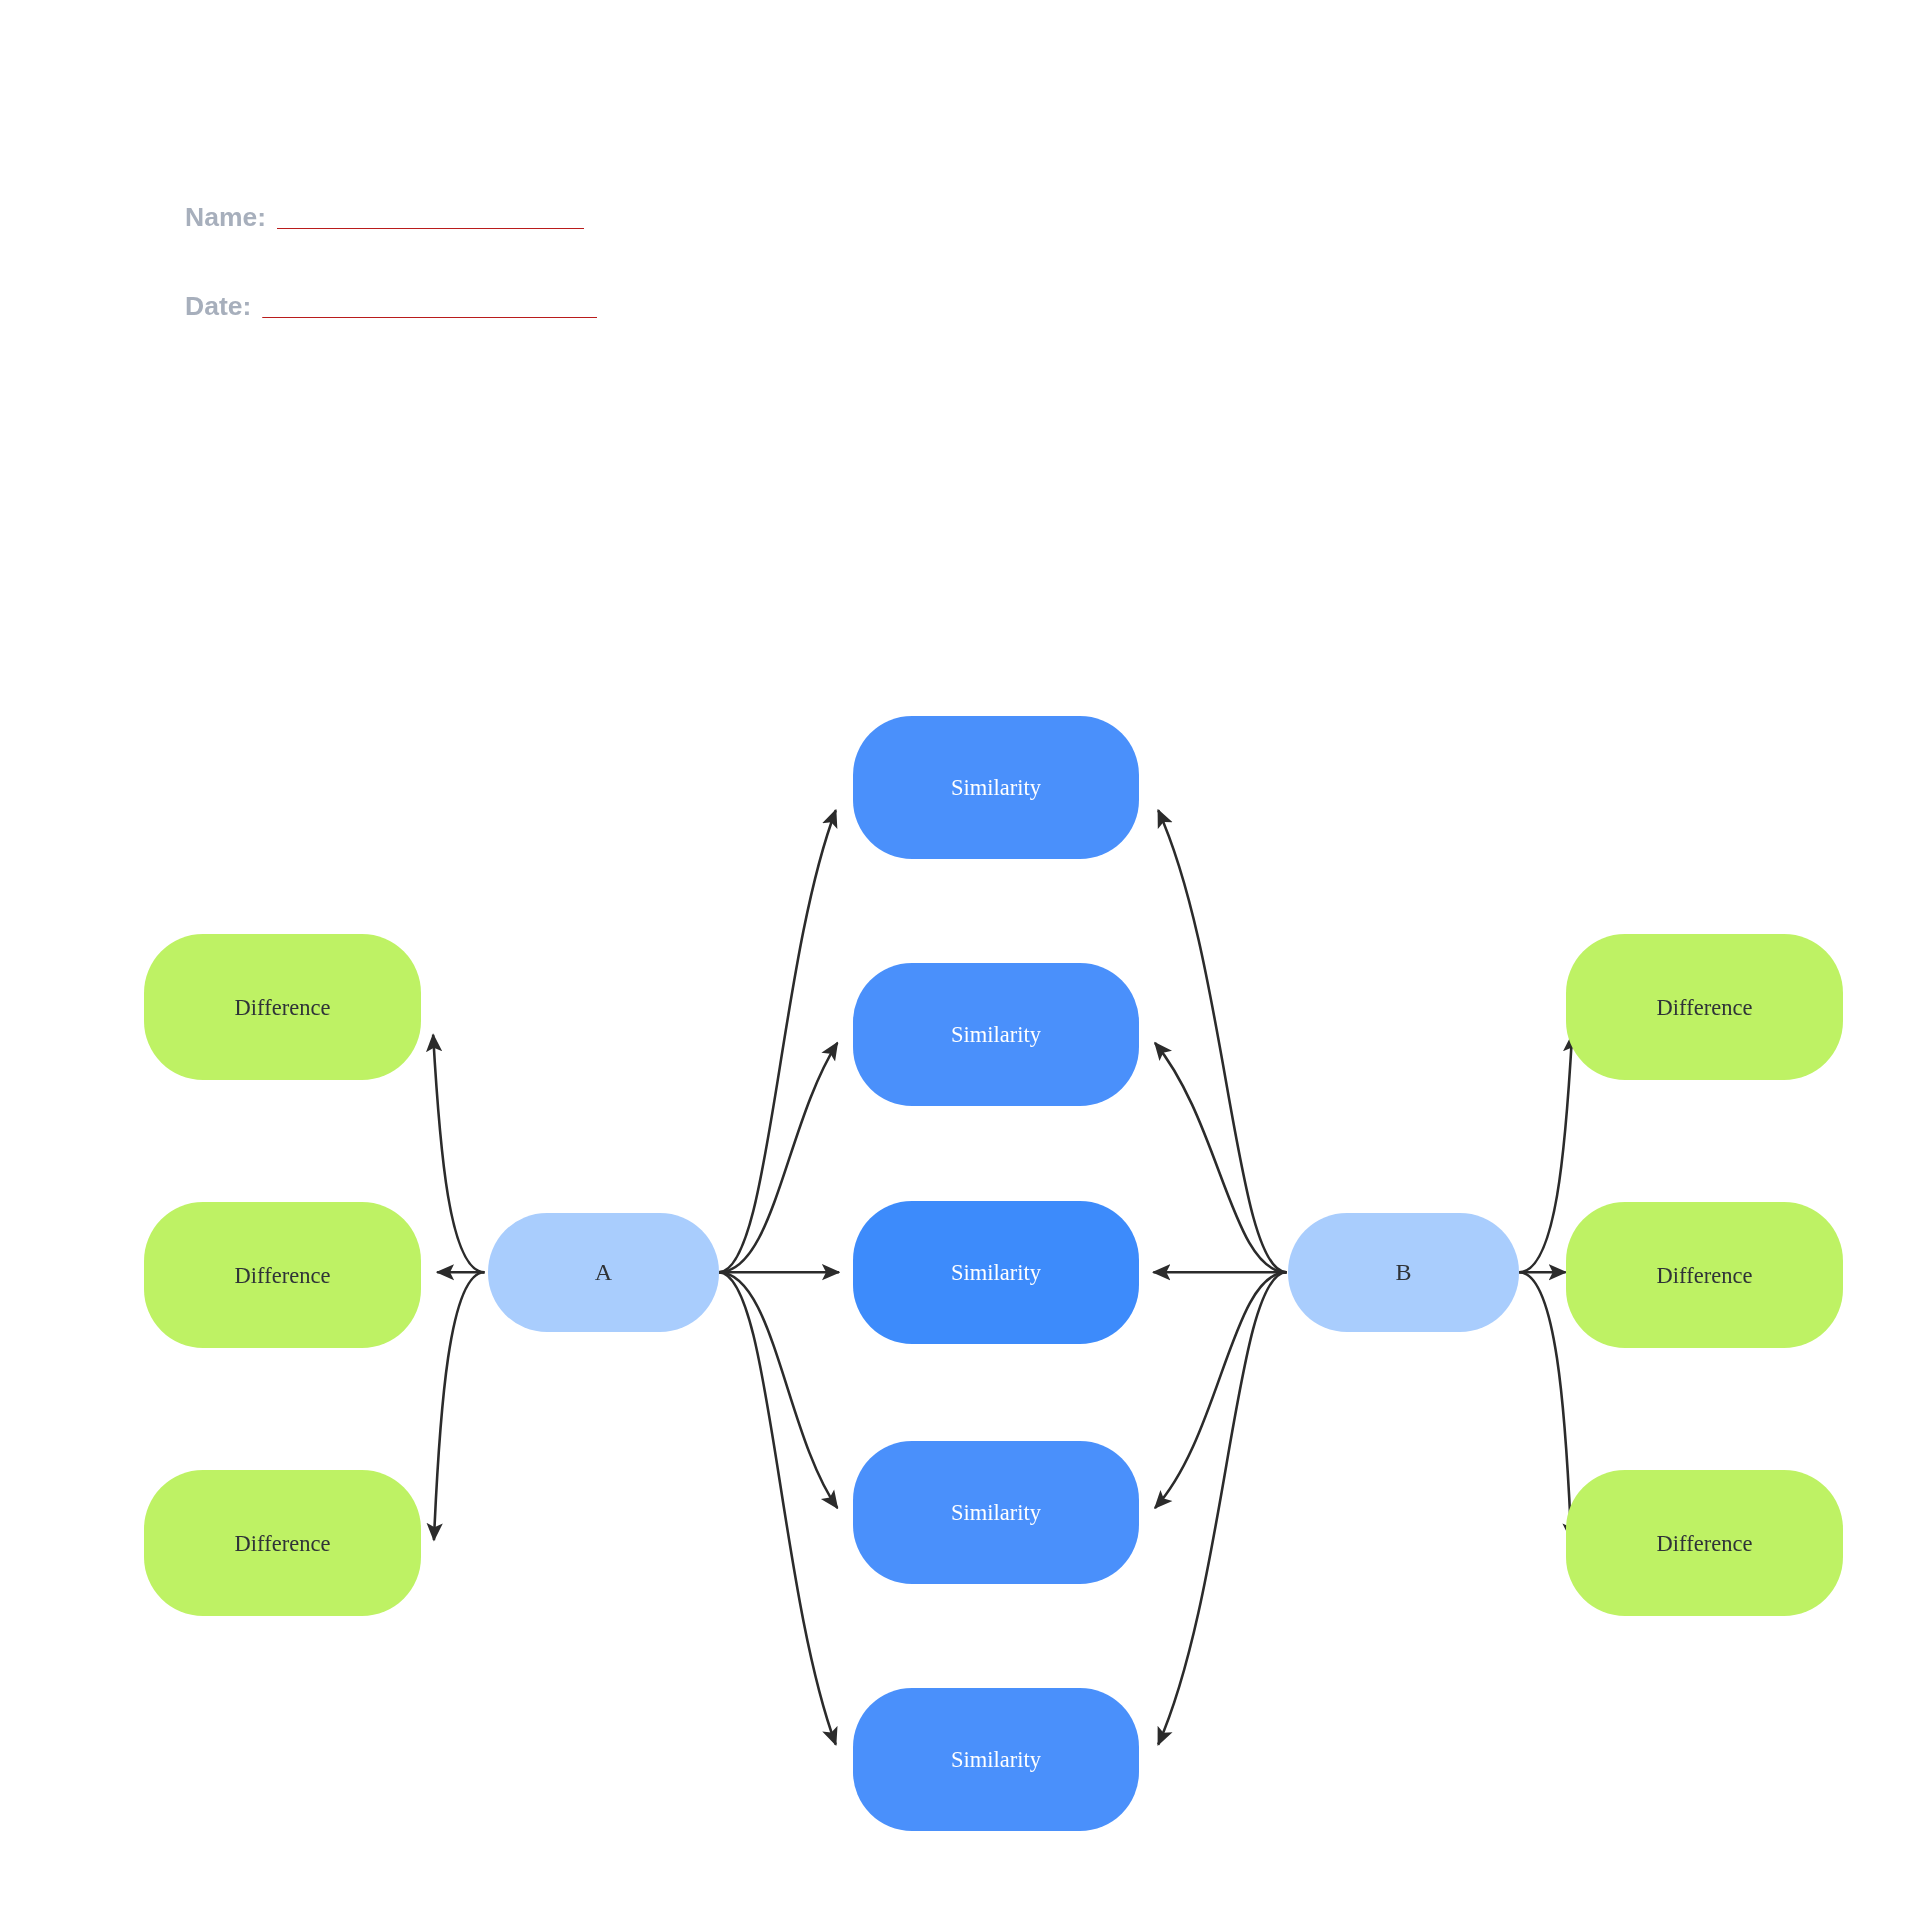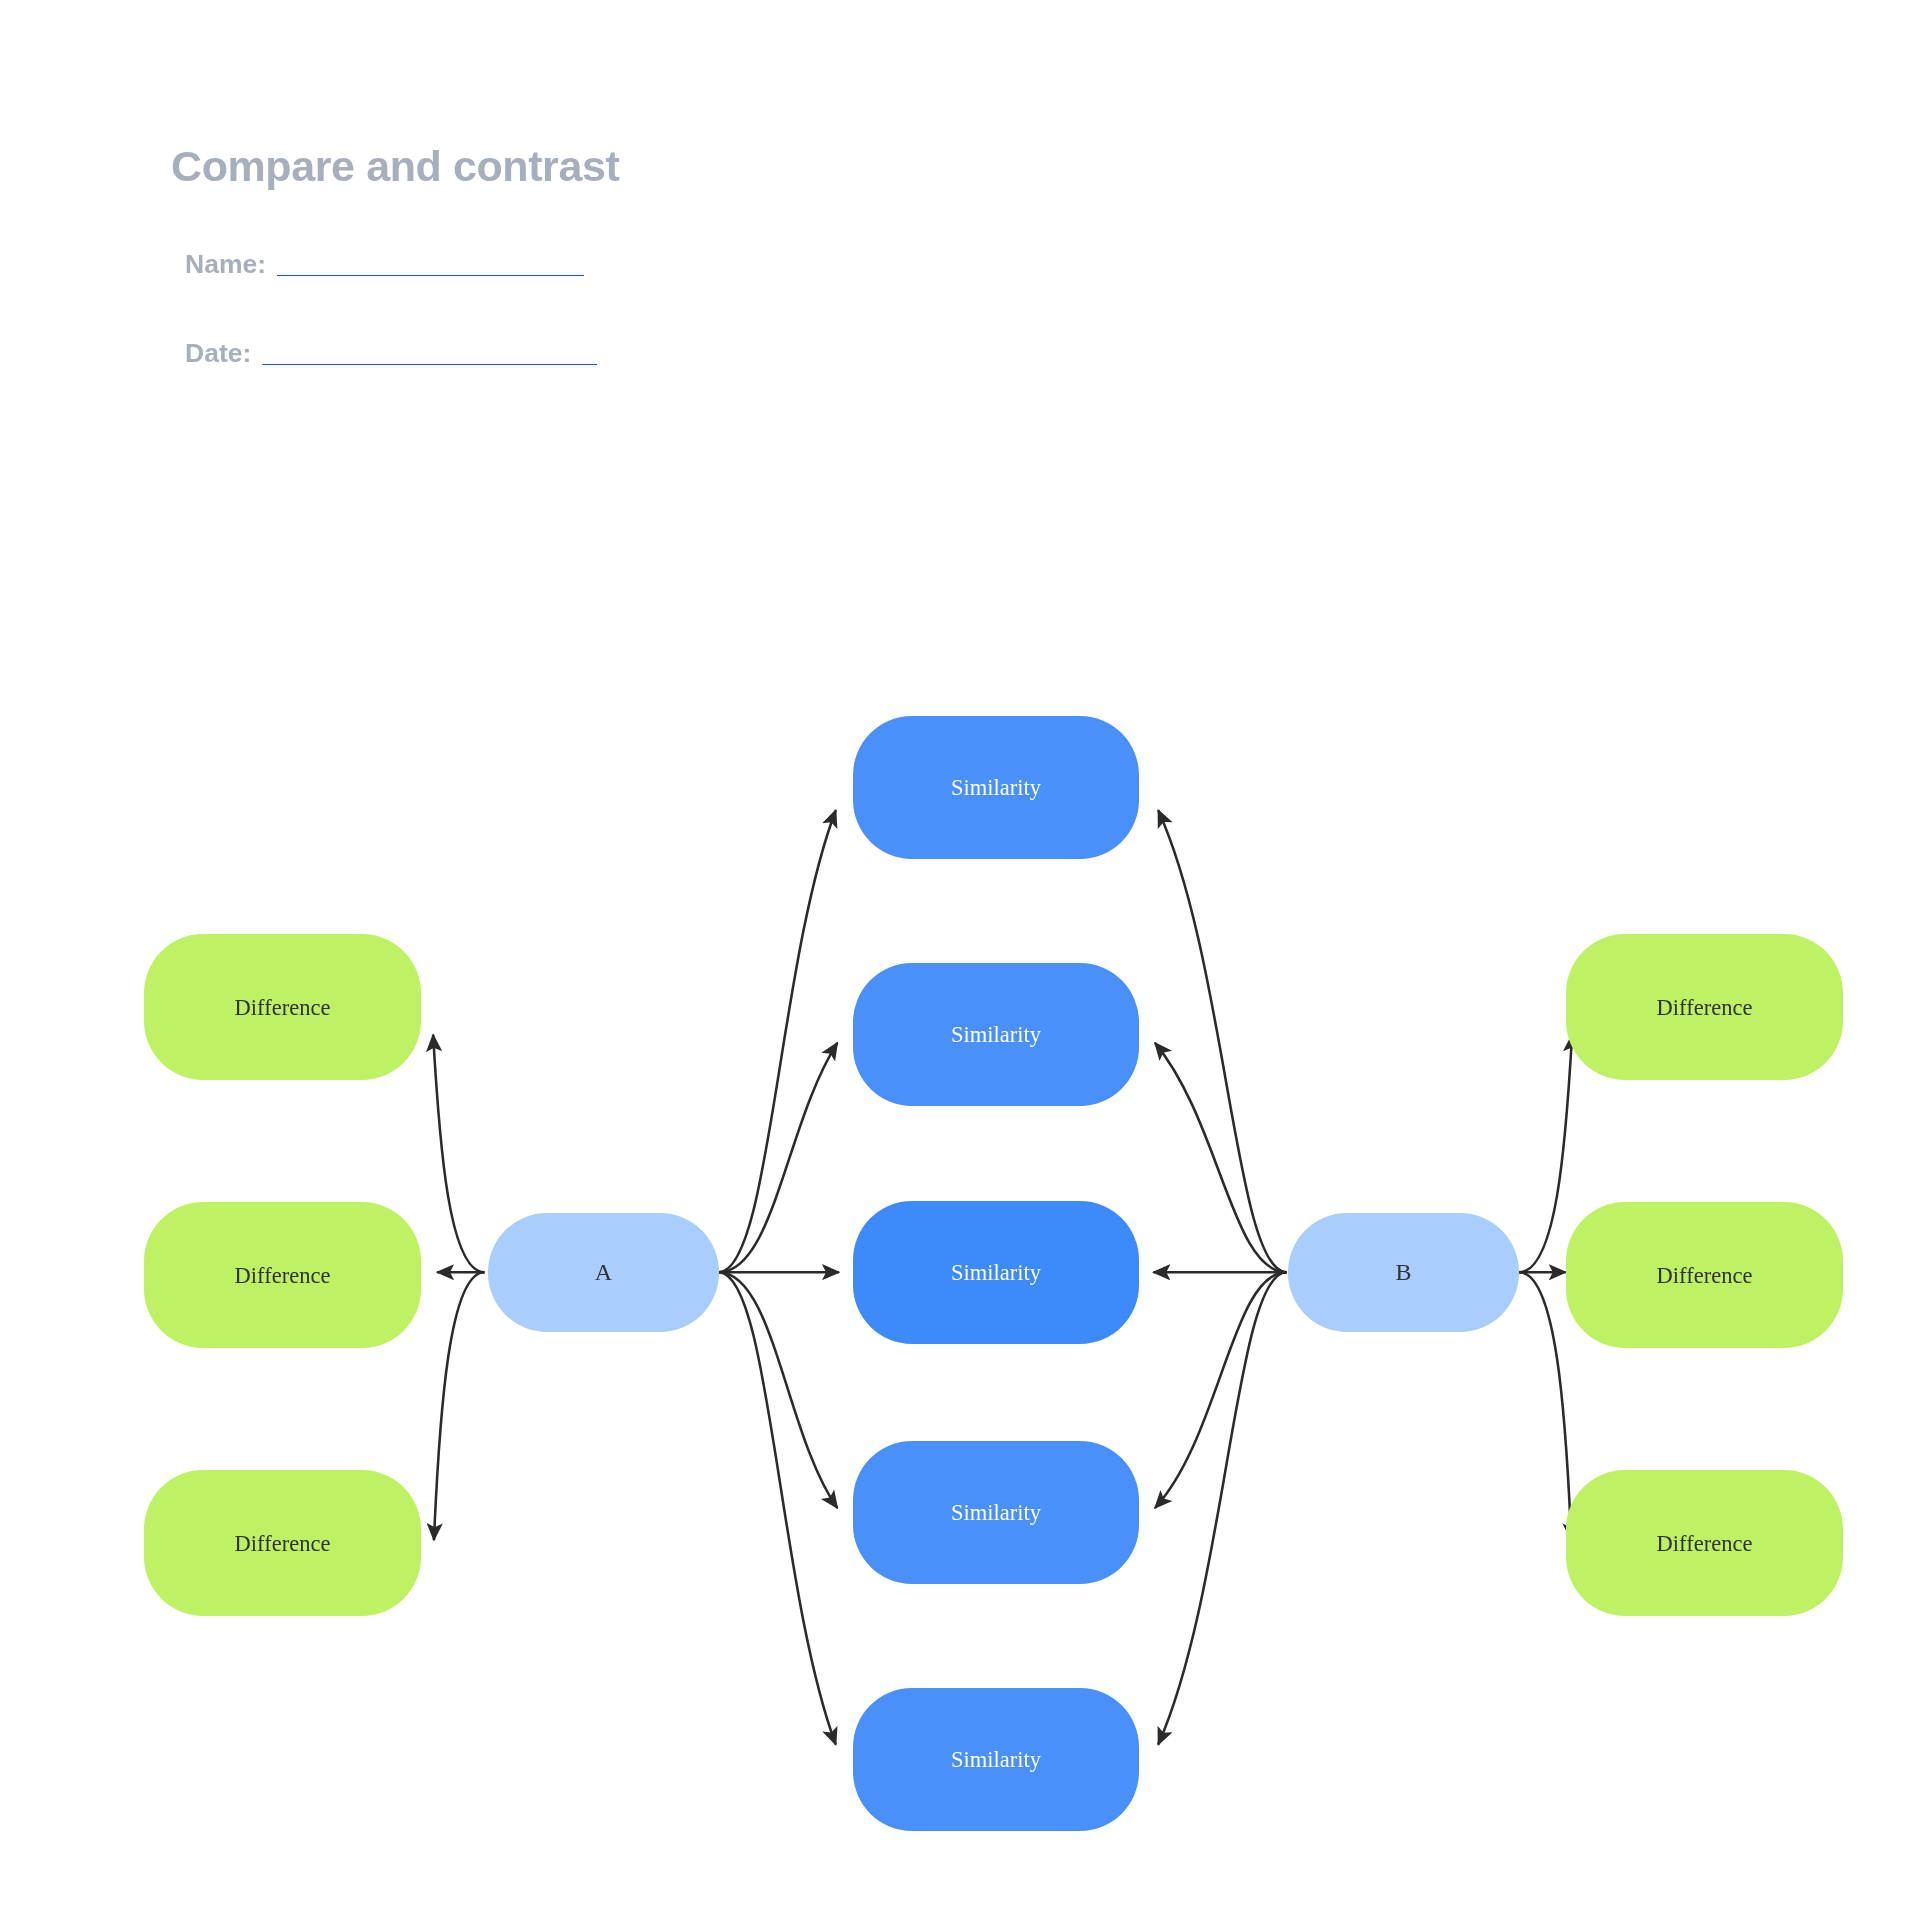--- a/index.html
+++ b/index.html
@@ -9,21 +9,21 @@
   #page{position:absolute;left:0;top:0;width:1925px;height:1918px;background:#fff;}
 
   
   .hdr{position:absolute;left:171px;top:143px;}
   .title{font-size:43px;font-weight:bold;color:#a7afbc;letter-spacing:-0.4px;
          line-height:1.1;white-space:nowrap;}
   .field{display:flex;align-items:baseline;white-space:nowrap;}
   .field-name{margin-top:59px;}
   .field-date{margin-top:58px;text-align:center;}
   .fld-label{font-size:26.5px;font-weight:bold;color:#a7afbc;margin-left:14px;}
-  .fld-rule{font-size:26.5px;font-weight:bold;color:#1d4ed8;margin-left:11.2px;
+  .fld-rule{font-size:26.5px;font-weight:bold;color:#b91c1c;margin-left:11.2px;
             letter-spacing:-0.8px;overflow:hidden;}
 
   
   #diagram{position:absolute;left:0;top:0;width:1925px;height:1918px;}
   #edges{position:absolute;left:0;top:0;width:1925px;height:1918px;}
 
   .node{position:absolute;display:flex;align-items:center;justify-content:center;
         border-radius:59px;box-sizing:border-box;text-align:center;font-family:Liberation Serif, serif;}
   .node .lbl{font-size:22.5px;line-height:1.2;}
 
@@ -34,21 +34,20 @@
   .n-sim{background:#4a90fb;}
   .n-sim .lbl{color:#ffffff;}
   .n-sim-mid{background:#3d8bfb;}
 </style>
 </head>
 <body>
 
 <div id="page">
 
   <div class="hdr">
-    <div class="title">Compare and contrast</div>
 
     <div class="field field-name">
       <span class="fld-label">Name:</span>
       <span class="fld-rule">______________________</span>
     </div>
 
     <div class="field field-date">
       <span class="fld-label">Date:</span>
       <span class="fld-rule">________________________</span>
     </div>

